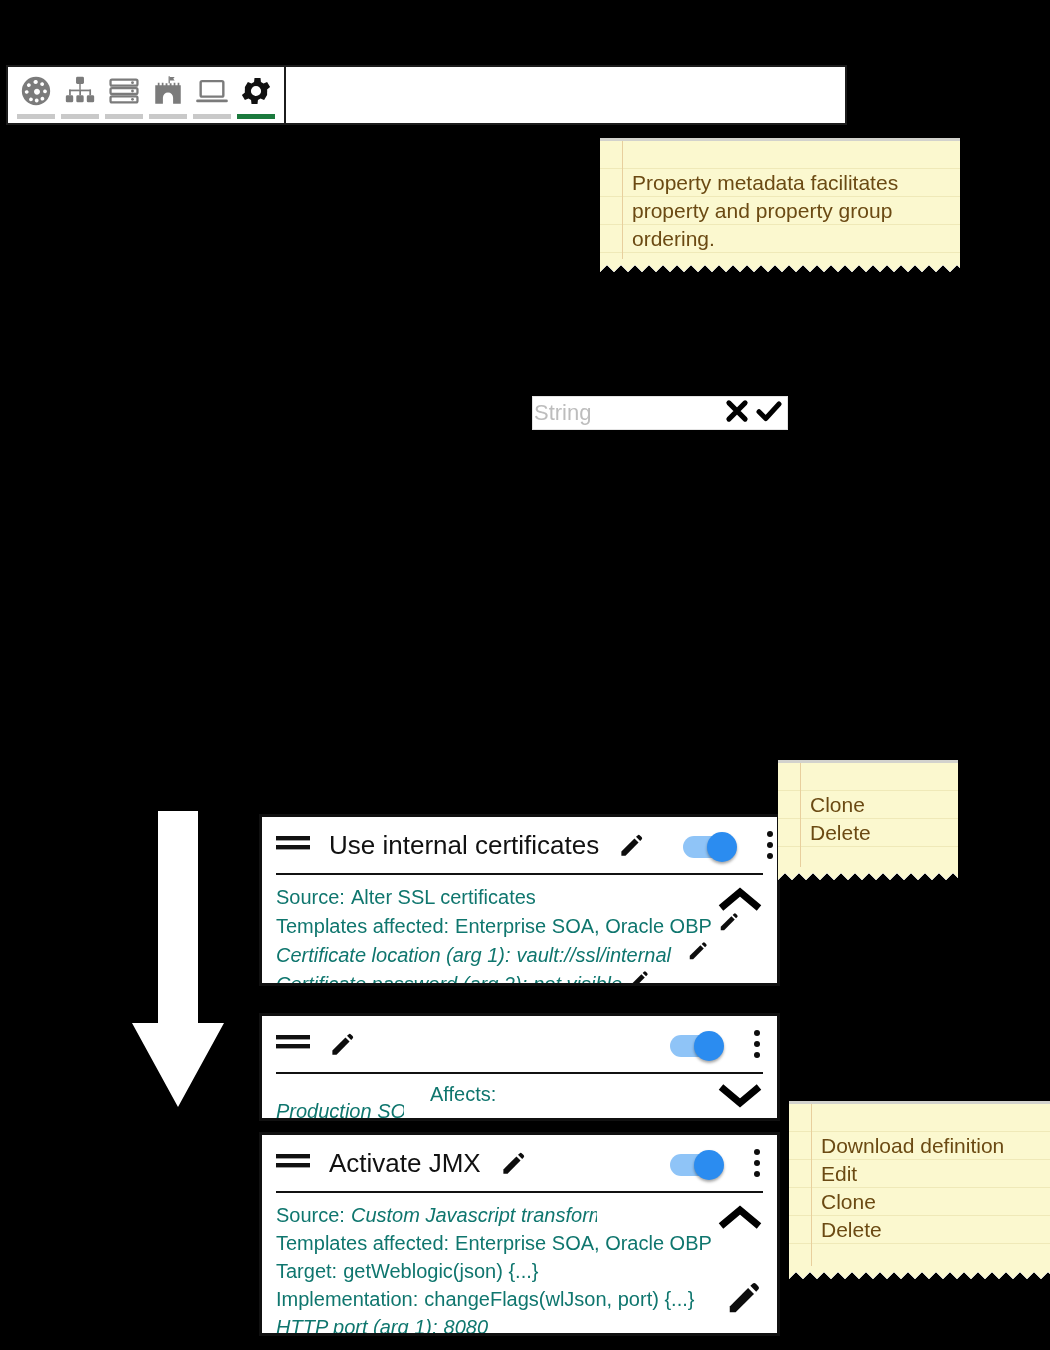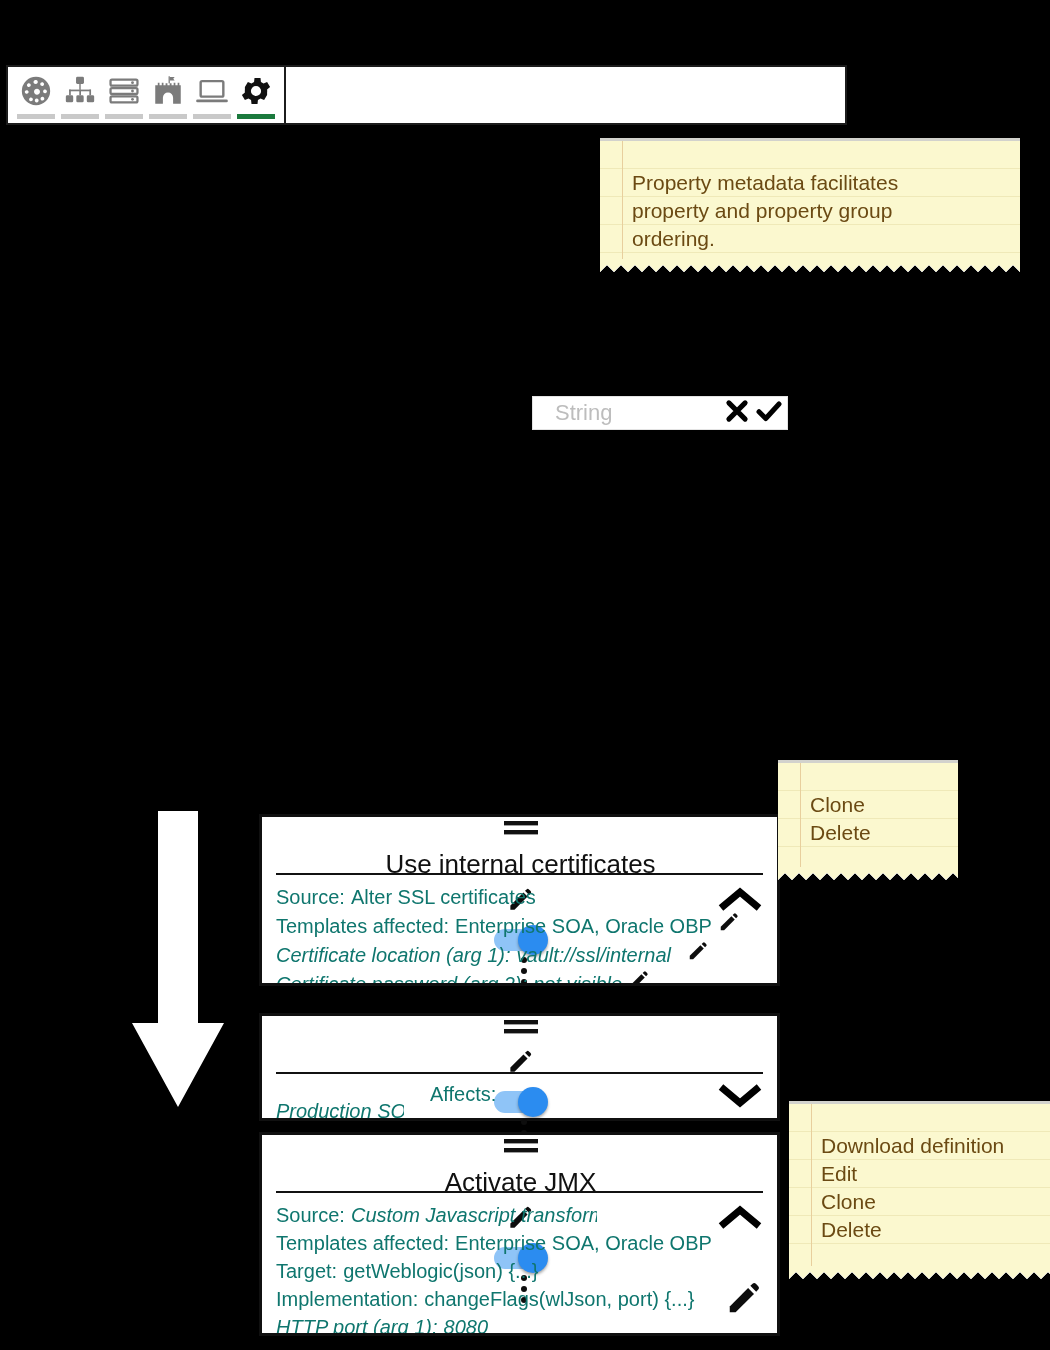--- a/index.html
+++ b/index.html
@@ -93,42 +93,41 @@
     filter: drop-shadow(0 1px 0 #d2d2cd);
   }
 
   
   .string-field {
     position: absolute; left: 532px; top: 396px;
     width: 256px; height: 34px;
     background: #ffffff;
     border: 1px solid #e3e3e3;
     display: flex; align-items: center;
-    padding-left: 22px;
+    padding-left: 1px;
   }
   .string-label { color: #bdbdbd; font-size: 22px; flex: 1; }
   .sf-actions { display: flex; align-items: center; gap: 2px; padding-right: 3px; }
 
   
   .big-arrow { position: absolute; left: 132px; top: 811px; }
 
   
   .card {
     position: absolute;
     background: #ffffff;
     border: 3px solid #101010;
     left: 259px;
     width: 521px;
   }
   .card-head {
     display: flex; align-items: center;
     height: 56px;
     padding: 0 12px 0 14px;
-    gap: 6px;
-    flex-direction: column;
+    gap: 19px;
   }
   .drag-handle { flex: 0 0 auto; }
   .card-title {
     font-size: 26px; color: #111; white-space: nowrap;
   }
   .head-pencil { flex: 0 0 auto; display:flex; align-items:center; }
   .head-spacer { flex: 1 1 auto; }
   .toggle {
     width: 54px; height: 26px; position: relative; flex: 0 0 auto;
   }
@@ -246,21 +245,21 @@
           <svg width="36" height="36" viewBox="0 0 24 24" fill="#111">
             <path d="M19.4 13a7.8 7.8 0 0 0 0-2l2-1.6-2-3.4-2.4 1a7.6 7.6 0 0 0-1.7-1L15 3.4h-4l-.3 2.6c-.6.2-1.2.6-1.7 1l-2.4-1-2 3.4L4.6 11a7.8 7.8 0 0 0 0 2l-2 1.6 2 3.4 2.4-1c.5.4 1.1.8 1.7 1l.3 2.6h4l.3-2.6c.6-.2 1.2-.6 1.7-1l2.4 1 2-3.4zM12 15.4A3.4 3.4 0 1 1 12 8.6a3.4 3.4 0 0 1 0 6.8z"></path>
           </svg>
         </span>
         <span class="nav-underline"></span>
       </div>
     </div>
 
   </div>
 
-  <div class="notepad" style="left:600px; top:138px; width:420px; height:122px;">
+  <div class="notepad" style="left:600px; top:138px; width:360px; height:122px;">
     <div class="np-lines"></div>
     <div class="np-margin"></div>
     <div class="np-body">
       <div class="np-text wrap" style="width:278px;">Property metadata facilitates property and property group ordering.</div>
     </div>
     <div class="np-zig" style="bottom:-11px;"></div>
   </div>
 
   <div class="string-field">
     <span class="string-label">String</span>

